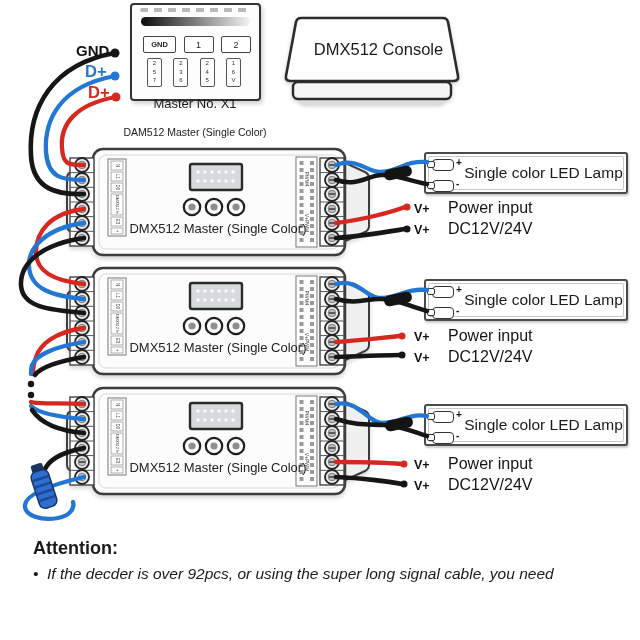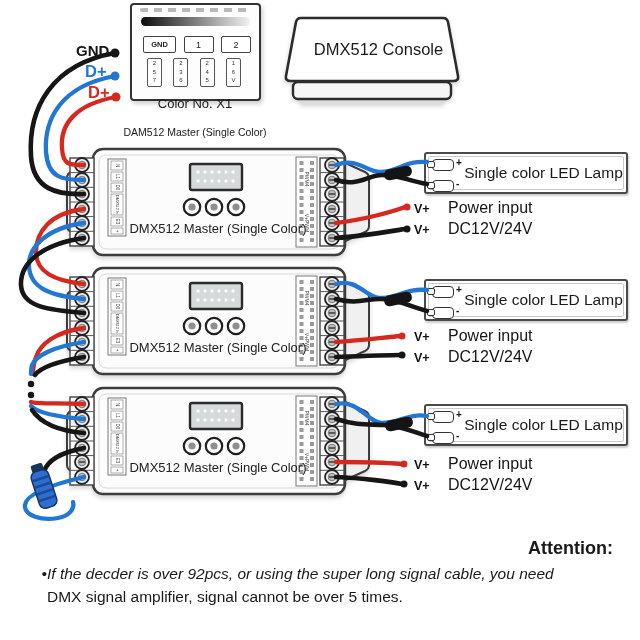--- a/index.html
+++ b/index.html
@@ -64,21 +64,21 @@
 
   
   .power{left:414px;width:200px;height:44px;}
   .p1{top:199px;} .p2{top:327px;} .p3{top:455px;}
   .prow{position:absolute;left:0;display:flex;align-items:baseline;white-space:nowrap;}
   .prow1{top:0;} .prow2{top:21px;}
   .vp{font-size:12.5px;font-weight:600;color:#111;width:34px;display:inline-block;}
   .pt{font-size:16px;color:#141414;}
 
   
-  .attention{left:33px;top:538px;width:580px;color:#1a1a1a;text-align:right;}
+  .attention{left:33px;top:538px;width:580px;color:#1a1a1a;}
   .attn-title{font-size:18px;font-weight:700;}
   .attn-line{position:absolute;top:27px;left:0;font-size:15.5px;white-space:nowrap;font-style:italic;}
   .attn-line .bullet{display:inline-block;width:14px;}
   .attn-line2{position:absolute;top:50px;left:14px;font-size:15.5px;white-space:nowrap;}
 
   
   #wires{position:absolute;left:0;top:0;z-index:6;pointer-events:none;}
   .wk{stroke:var(--wire-black,#161616);stroke-width:4.6;fill:none;stroke-linecap:round;}
   .wb{stroke:var(--wire-blue,#2277d4);stroke-width:4.3;fill:none;stroke-linecap:round;}
   .wr{stroke:var(--wire-red,#d6281e);stroke-width:4.3;fill:none;stroke-linecap:round;}
@@ -121,21 +121,21 @@
 6</div>
     <div class="kbox">2
 4
 5</div>
     <div class="kbox">1
 6
 V</div>
   </div>
 </div>
 <div class="abs caption z2">
-  <div class="c1">Color No. X1</div>
+  <div class="c1">Master No. X1</div>
   <div class="c2">DAM512 Master (Single Color)</div>
 </div>
 
 <span class="wlabel gnd-label z3">GND</span>
 <span class="wlabel dplus-blue z3">D+</span>
 <span class="wlabel dplus-red z3">D+</span>
 
 <div class="abs console z2">
   <svg width="185" height="92" viewBox="0 0 185 92">
     <rect x="20" y="85" width="144" height="5" rx="2.5" fill="#dcdcdc"></rect>
@@ -491,21 +491,20 @@
     <span class="vp">V+</span>
     <span class="pt">DC12V/24V</span>
   </div>
 </div>
 
 <div class="abs attention">
   <div class="attn-title">Attention:</div>
   <div class="attn-line">
     <span class="bullet">•</span><span>If the decder is over 92pcs, or using the super long signal cable, you need</span>
   </div>
-  <div class="attn-line2">DMX signal amplifier, signal cannot be over 5 times.</div>
 </div>
 
 <svg id="wires" width="640" height="640" viewBox="0 0 640 640">
 
   <path class="wk" d="M115 53 C 52 64 28 108 31 156 C 33 190 58 195 84 194"></path>
   <path class="wb" d="M115 76 C 60 86 44 120 46 152 C 48 178 62 180 84 180"></path>
   <path class="wr" d="M116 97 C 76 104 60 124 62 148 C 63 166 70 165 84 165"></path>
   <circle class="dk" cx="115" cy="53" r="4.5"></circle>
   <circle class="db" cx="115" cy="76" r="4.5"></circle>
   <circle class="dr" cx="116" cy="97" r="4.5"></circle>

